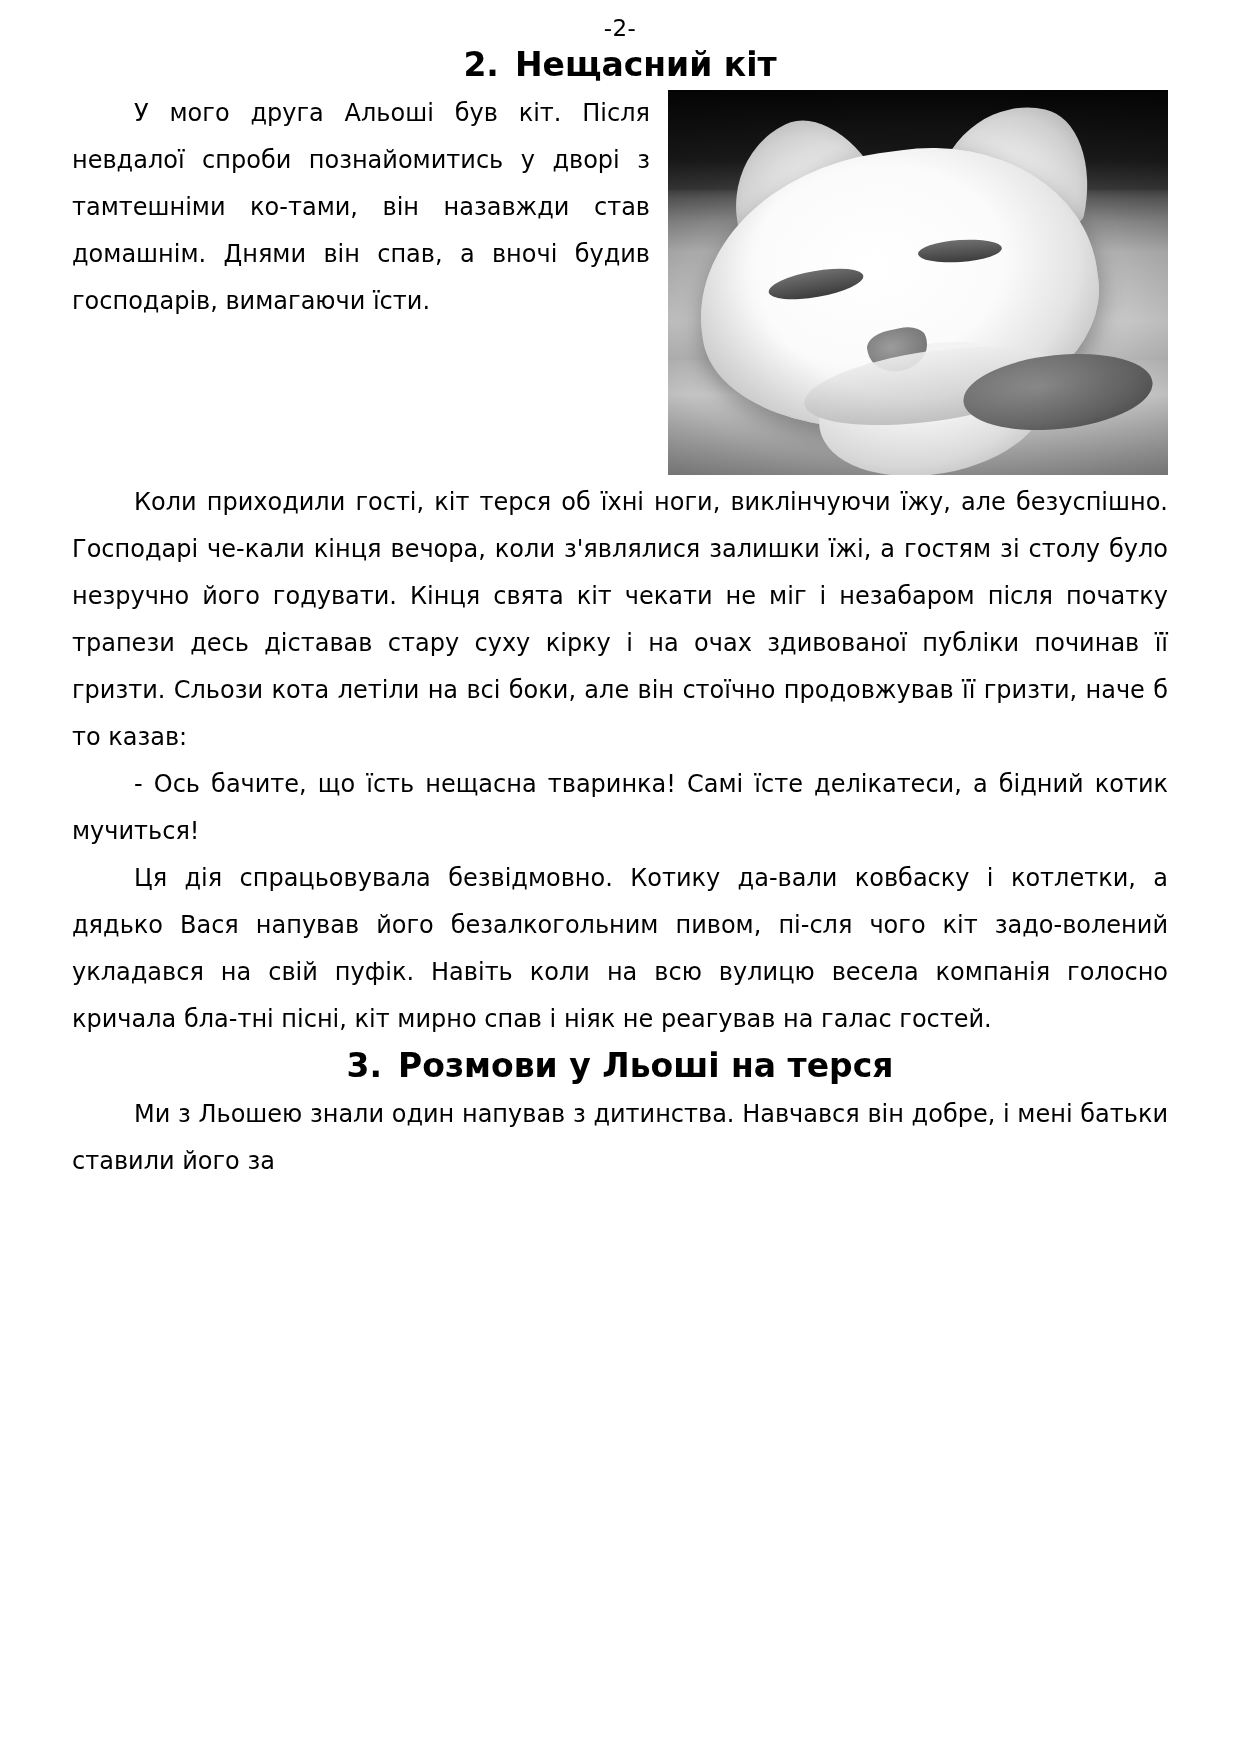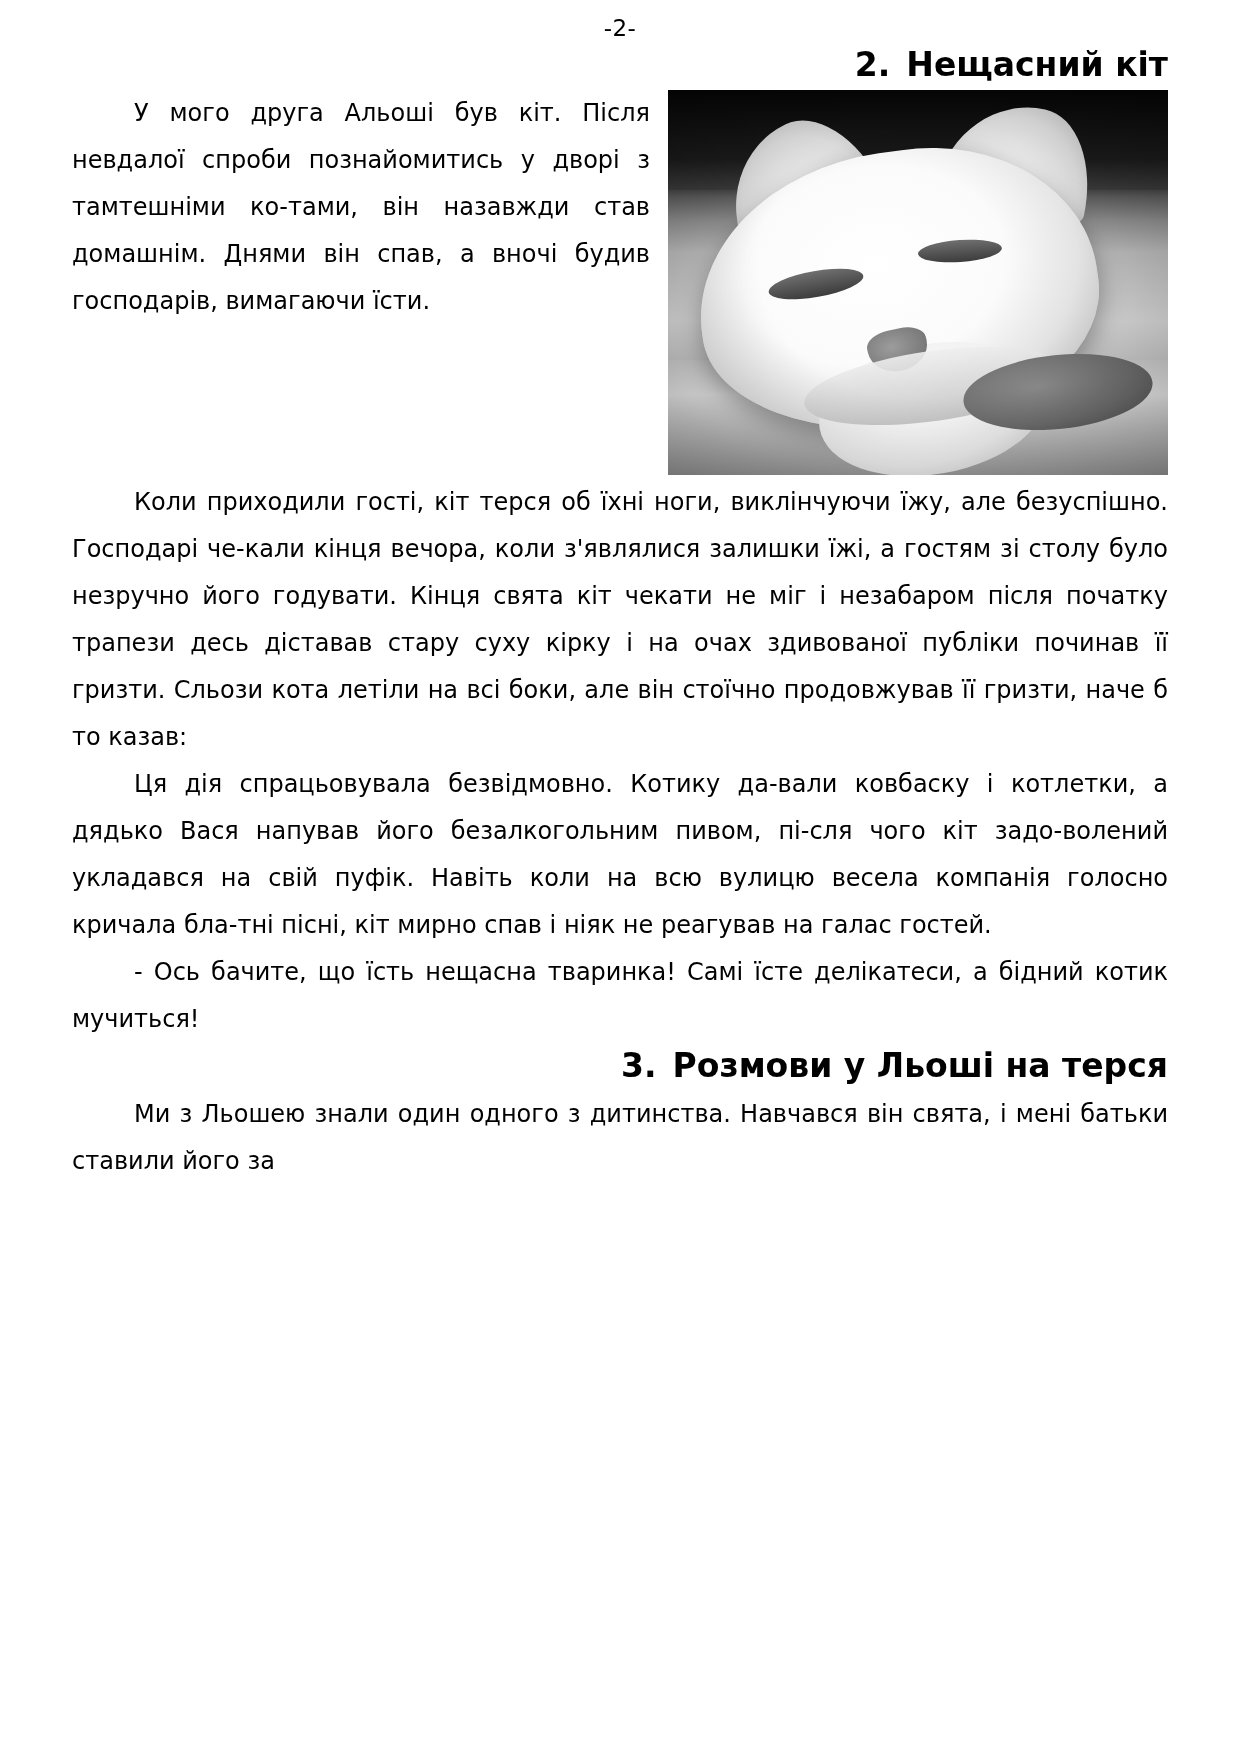--- a/index.html
+++ b/index.html
@@ -22,21 +22,21 @@
     padding: 14px 72px 0 72px;
   }
   .page-number {
     text-align: center;
     font-size: 23px;
     line-height: 28px;
     letter-spacing: 0.5px;
     margin-bottom: 2px;
   }
   .section-heading {
-    text-align: right;
+    text-align: center;
     font-size: 33px;
     font-weight: bold;
     line-height: 42px;
     margin: 2px 0 4px 0;
   }
   .heading-num {
     margin-right: 16px;
   }
   .heading-inline {
     display: inline;
@@ -195,22 +195,22 @@
       <div class="cat-nose"></div>
       <div class="cat-chin"></div>
       <div class="cat-paw"></div>
       <div class="photo-vignette"></div>
     </div>
 
     <p class="body-text indent para">У мого друга Альоші був кіт. Після невдалої спроби познайомитись у дворі з тамтешніми ко-тами, він назавжди став домашнім. Днями він спав, а вночі будив господарів, вимагаючи їсти.</p>
   </div>
 
   <p class="body-text indent para">Коли приходили гості, кіт терся об їхні ноги, виклінчуючи їжу, але безуспішно. Господарі че-кали кінця вечора, коли з'являлися залишки їжі, а гостям зі столу було незручно його годувати. Кінця свята кіт чекати не міг і незабаром після початку трапези десь діставав стару суху кірку і на очах здивованої публіки починав її гризти. Сльози кота летіли на всі боки, але він стоїчно продовжував її гризти, наче б то казав:</p>
+  <p class="body-text indent para">- Ось бачите, що їсть нещасна тваринка! Самі їсте делікатеси, а бідний котик мучиться!</p>
   <p class="body-text indent para">Ця дія спрацьовувала безвідмовно. Котику да-вали ковбаску і котлетки, а дядько Вася напував його безалкогольним пивом, пі-сля чого кіт задо-волений укладався на свій пуфік. Навіть коли на всю вулицю весела компанія голосно кричала бла-тні пісні, кіт мирно спав і ніяк не реагував на галас гостей.</p>
-  <p class="body-text indent para">- Ось бачите, що їсть нещасна тваринка! Самі їсте делікатеси, а бідний котик мучиться!</p>
 
   <div class="section-heading">
     <span class="heading-num">3.</span><span class="heading-inline">Розмови у Льоші на терся</span>
   </div>
 
-  <p class="body-text indent para">Ми з Льошею знали один одного з дитинства. Навчався він свята, і мені батьки ставили його за</p>
+  <p class="body-text indent para">Ми з Льошею знали один напував з дитинства. Навчався він добре, і мені батьки ставили його за</p>
 
 </div>
 
 </body></html>

